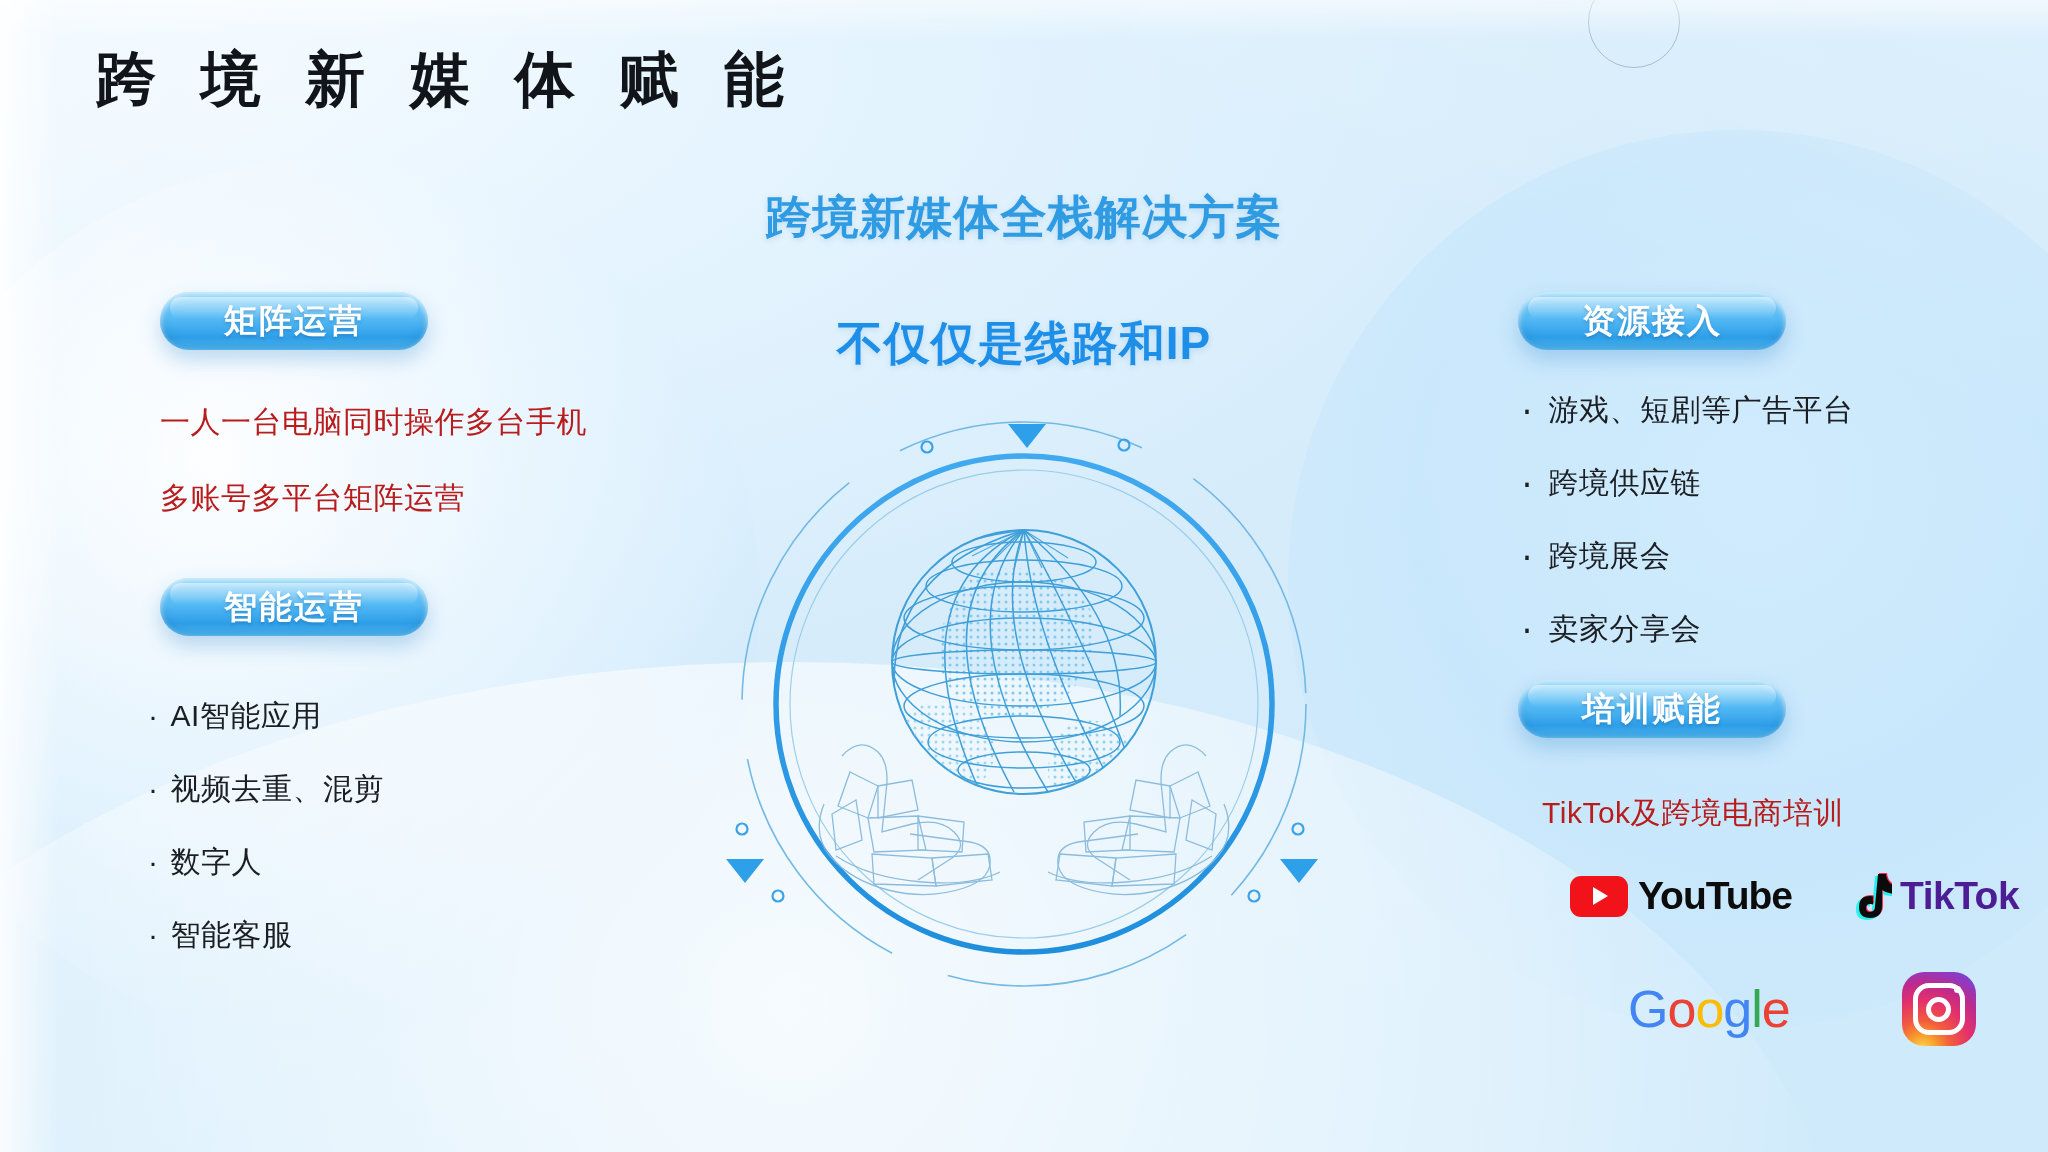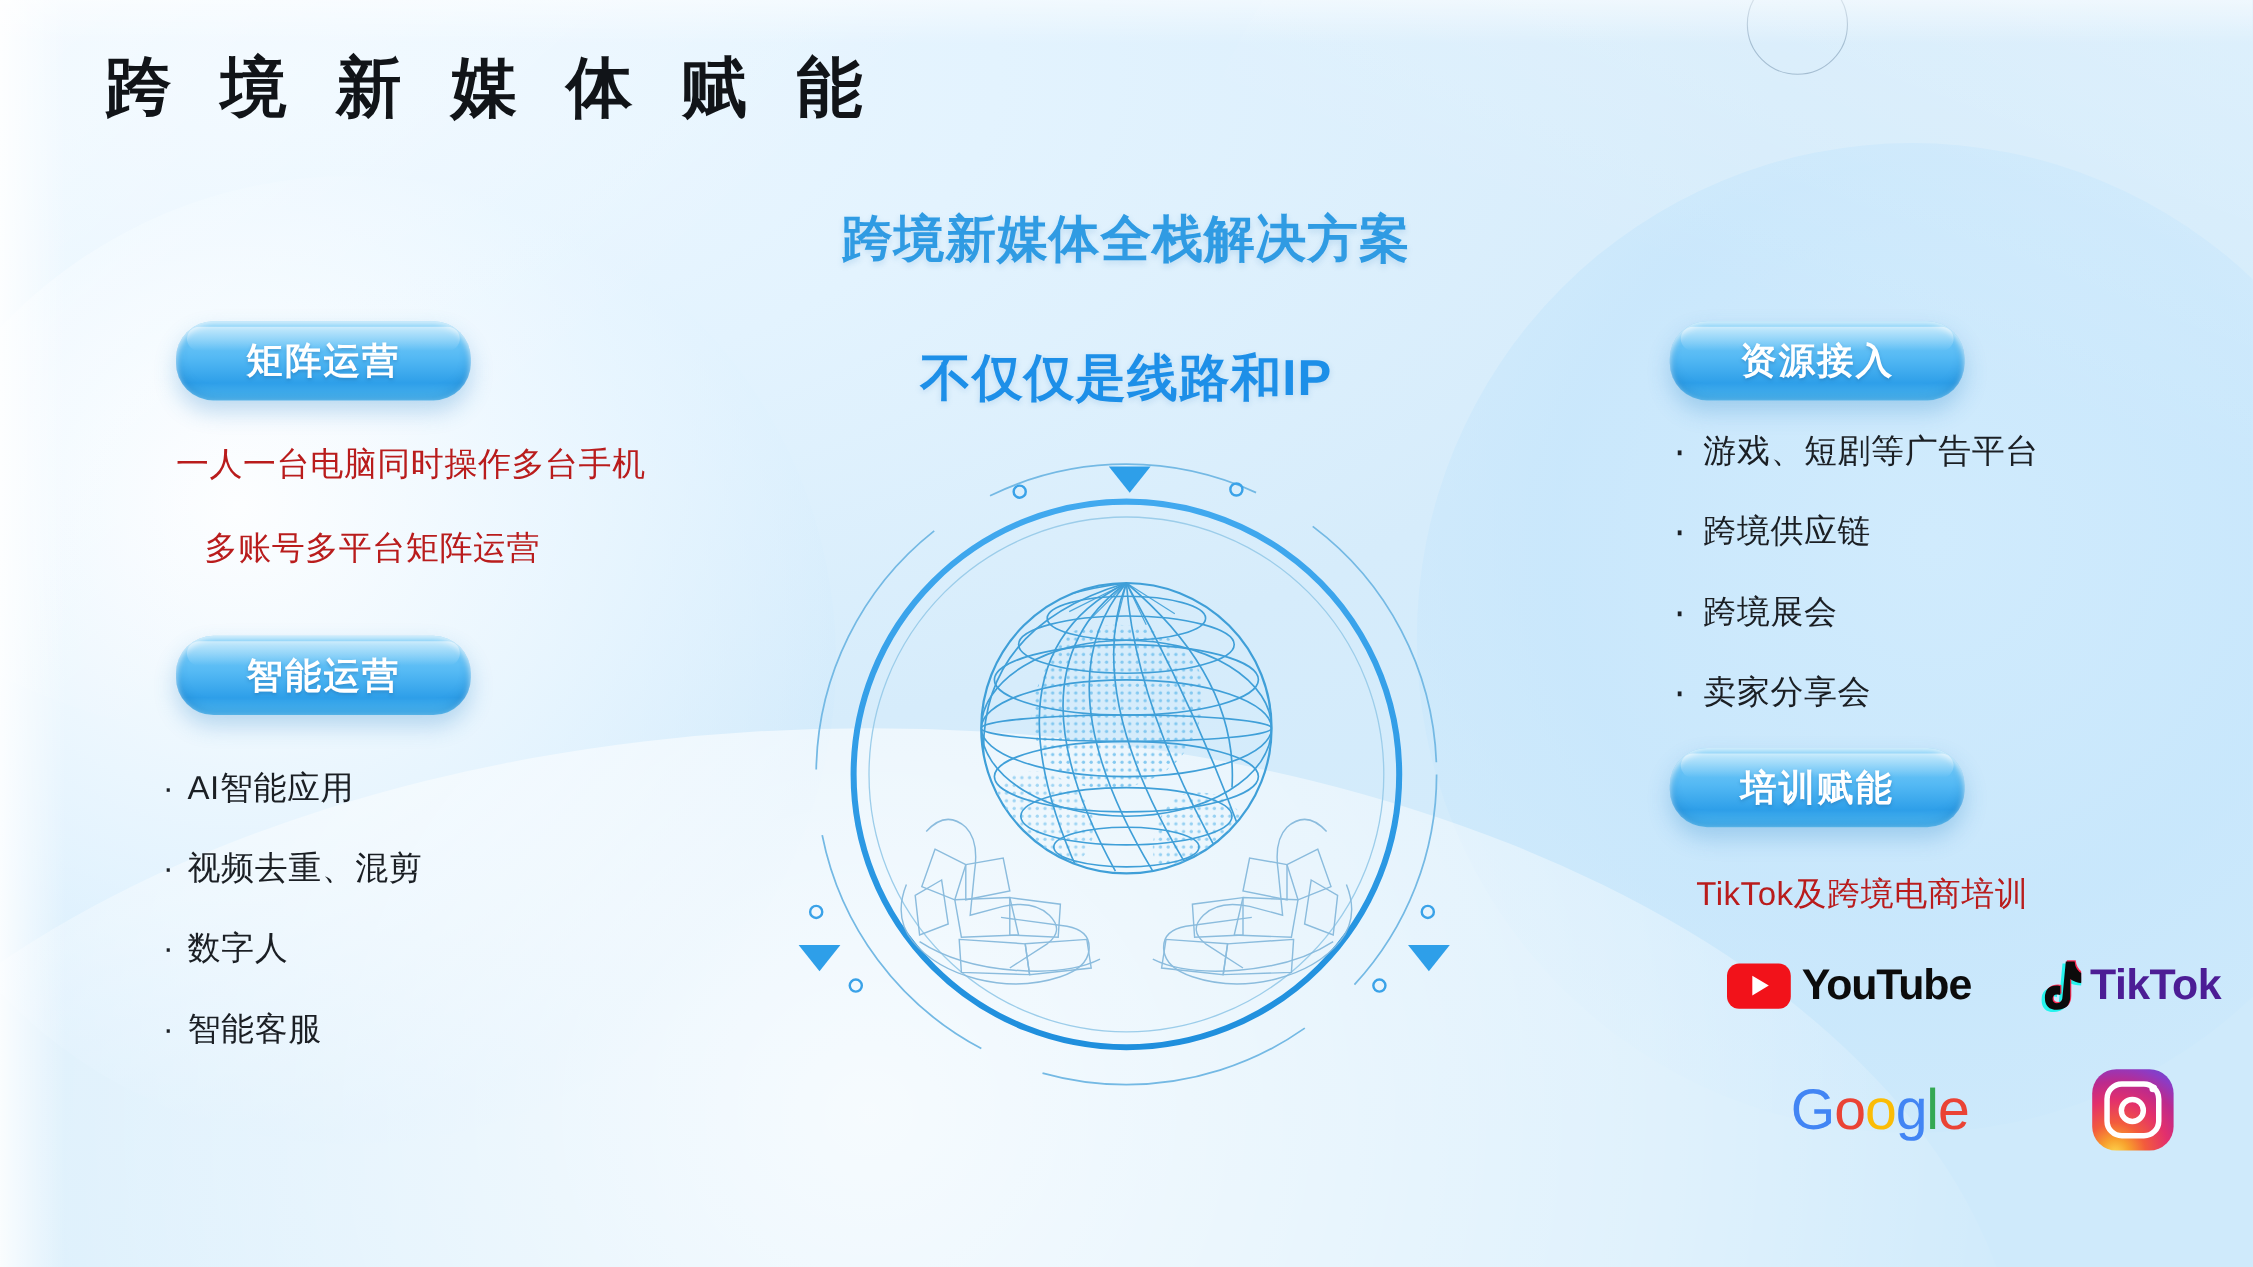--- a/index.html
+++ b/index.html
@@ -70,21 +70,21 @@
     position:absolute; left:0; width:2048px; text-align:center;
     font-weight:900; line-height:1.1;
     text-shadow:0 2px 6px rgba(40,120,190,.18);
   }
   .head-1 { top:192px; font-size:46px; color:#2f9be3; letter-spacing:1px; }
   .head-2 { top:318px; font-size:46px; color:#1d8fe8; letter-spacing:1px; }
 
   
   .pill {
     position:absolute;
-    height:72px; min-width:268px;
+    height:58px; min-width:268px;
     display:flex; align-items:center; justify-content:center;
     border-radius:34px;
     color:#fff; font-size:33px; font-weight:800; letter-spacing:2px;
     background:linear-gradient(180deg,#84d2f9 0%, #54b9f4 46%, #2e9fe9 78%, #54bdf5 100%);
     box-shadow:
       0 10px 20px rgba(50,140,205,.30),
       inset 0 3px 6px rgba(255,255,255,.75),
       inset 0 -5px 10px rgba(20,110,175,.30);
     text-shadow:0 2px 3px rgba(25,95,155,.35);
     overflow:hidden;
@@ -260,21 +260,21 @@
       <path d="M392 454 l-56 -4 l-4 26 l56 6 Z"></path>
       <path d="M468 396 l24 14 l-4 36 l-26 -10 Z"></path>
     </g>
   </svg>
 </div>
 
 <div class="pill" style="left:160px; top:292px;">
   <span class="ptext">矩阵运营</span>
 </div>
 <div class="body-line" style="left:160px; top:402px;">一人一台电脑同时操作多台手机</div>
-<div class="body-line" style="left:160px; top:478px;margin-left:26px;">多账号多平台矩阵运营</div>
+<div class="body-line" style="left:160px; top:478px;">多账号多平台矩阵运营</div>
 
 <div class="pill" style="left:160px; top:578px;">
   <span class="ptext">智能运营</span>
 </div>
 
 <div class="bullet-list" style="left:148px; top:696px;">
   <div class="bi"><span class="dot">·</span><span>AI智能应用</span></div>
   <div class="bi"><span class="dot">·</span><span>视频去重、混剪</span></div>
   <div class="bi"><span class="dot">·</span><span>数字人</span></div>
   <div class="bi"><span class="dot">·</span><span>智能客服</span></div>

